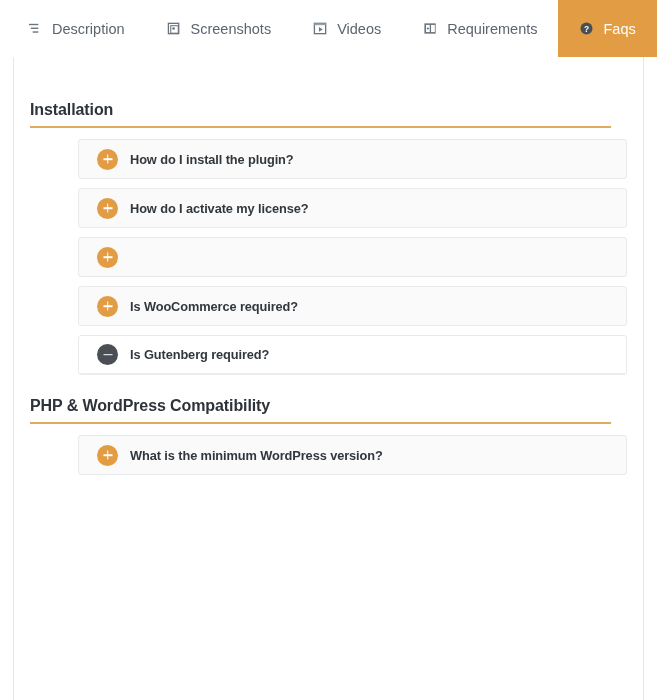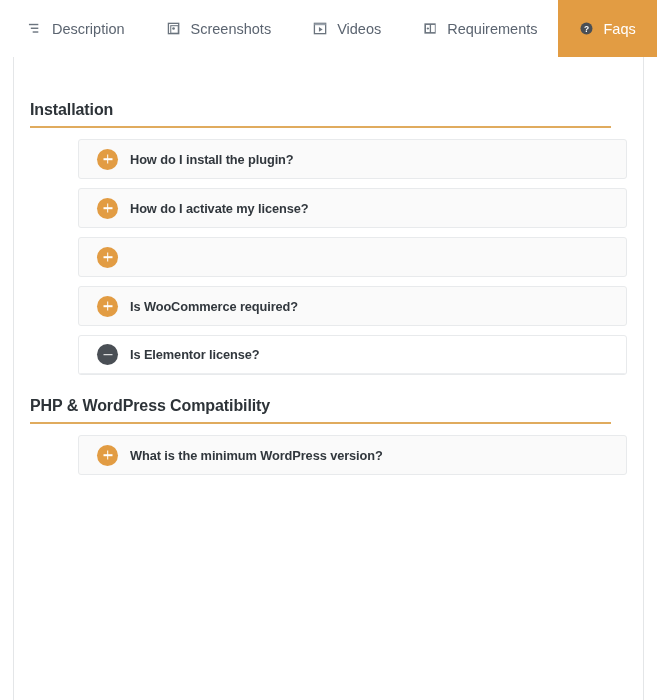--- a/index.html
+++ b/index.html
@@ -261,21 +261,21 @@
         <div class="faq-item">
           <div class="faq-q">
             <span class="toggle"></span>
             <span class="faq-q-text">Is WooCommerce required?</span>
           </div>
         </div>
 
         <div class="faq-item open">
           <div class="faq-q">
             <span class="toggle minus"></span>
-            <span class="faq-q-text">Is Elementor license?</span>
+            <span class="faq-q-text">Is Gutenberg required?</span>
           </div>
         </div>
 
       </div>
     </div>
 
     <div class="section">
       <div class="section-title">PHP &amp; WordPress Compatibility</div>
       <div class="section-rule"></div>
 

